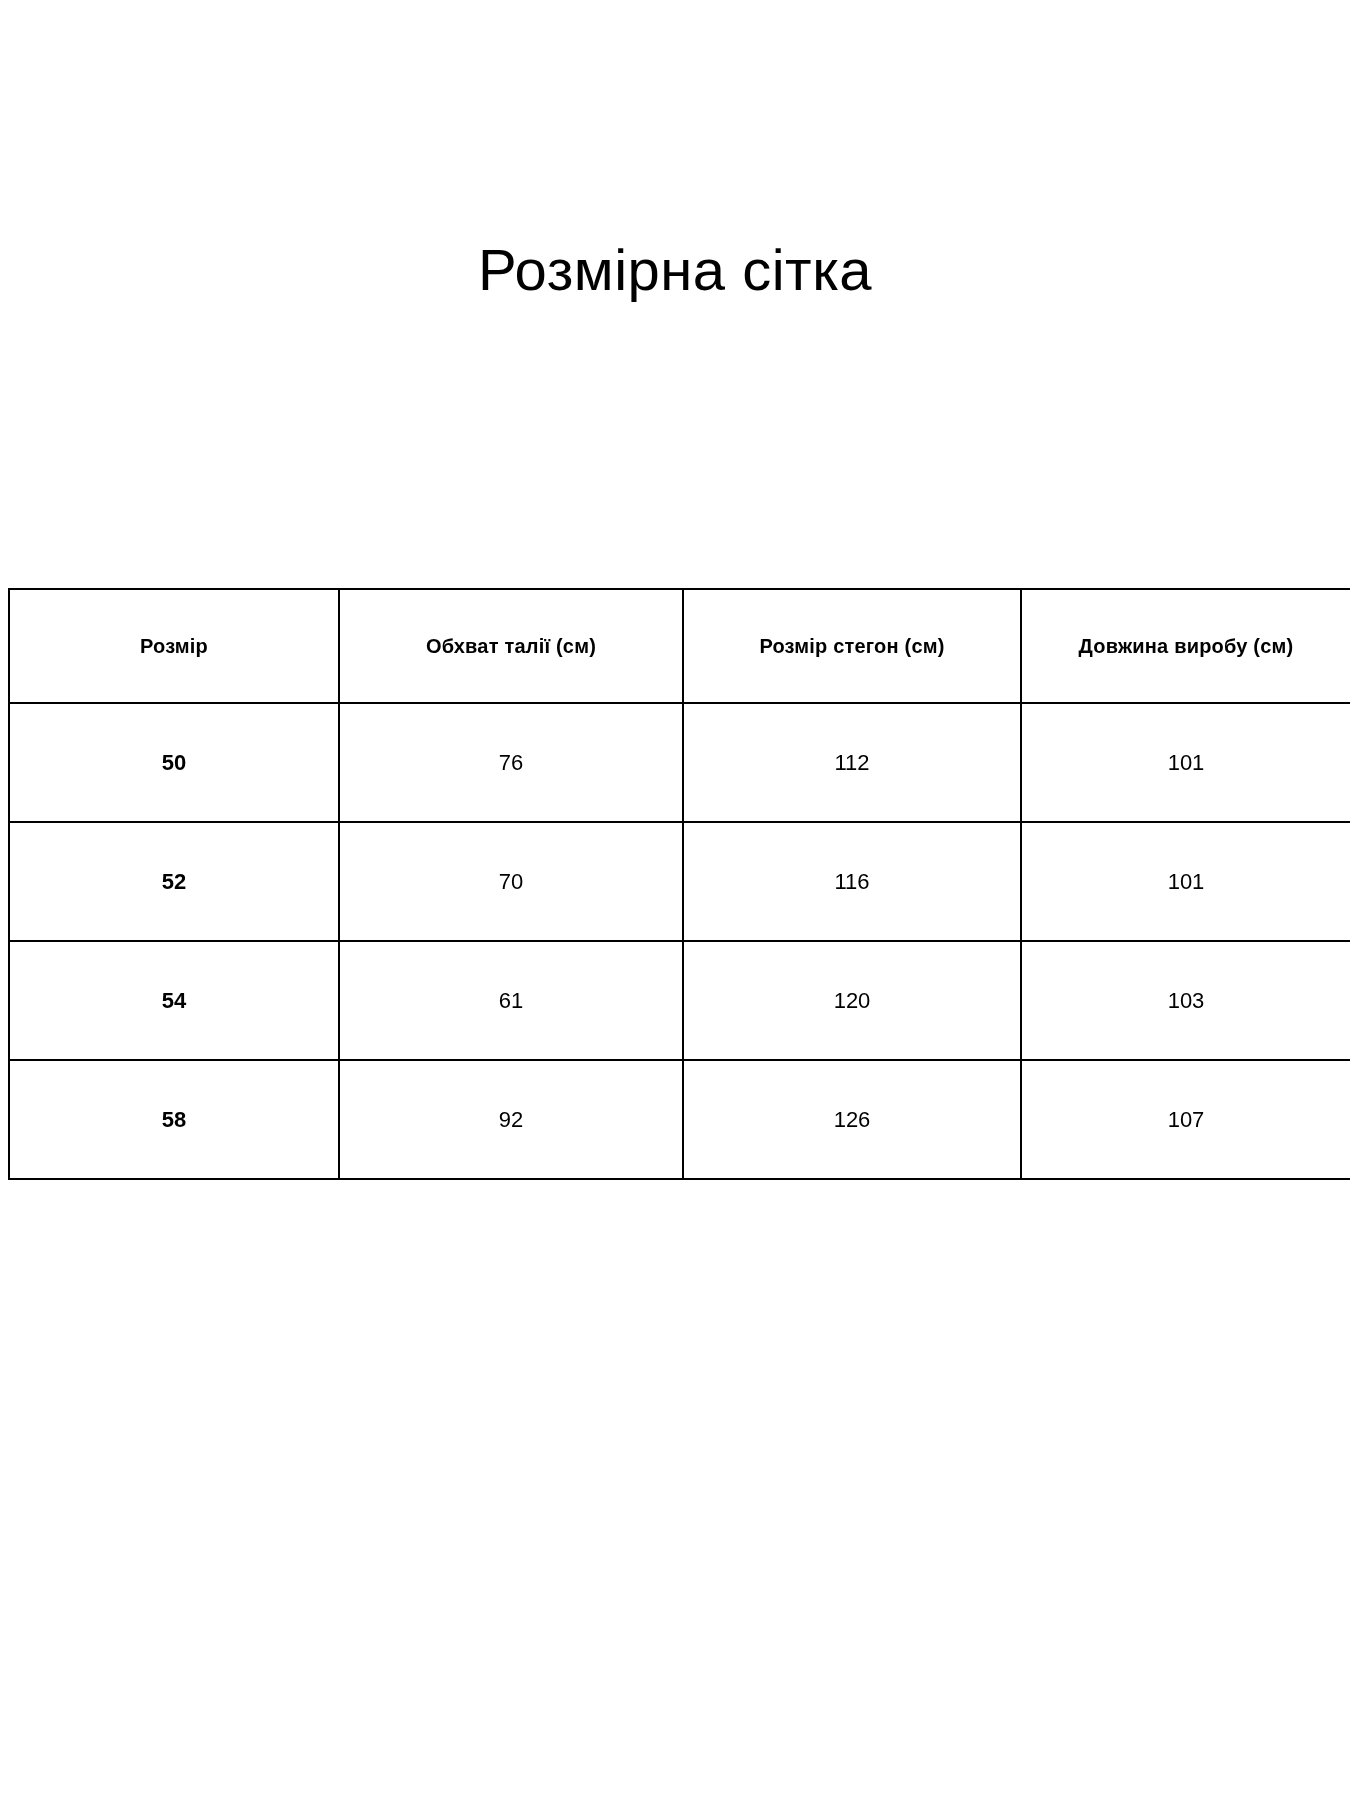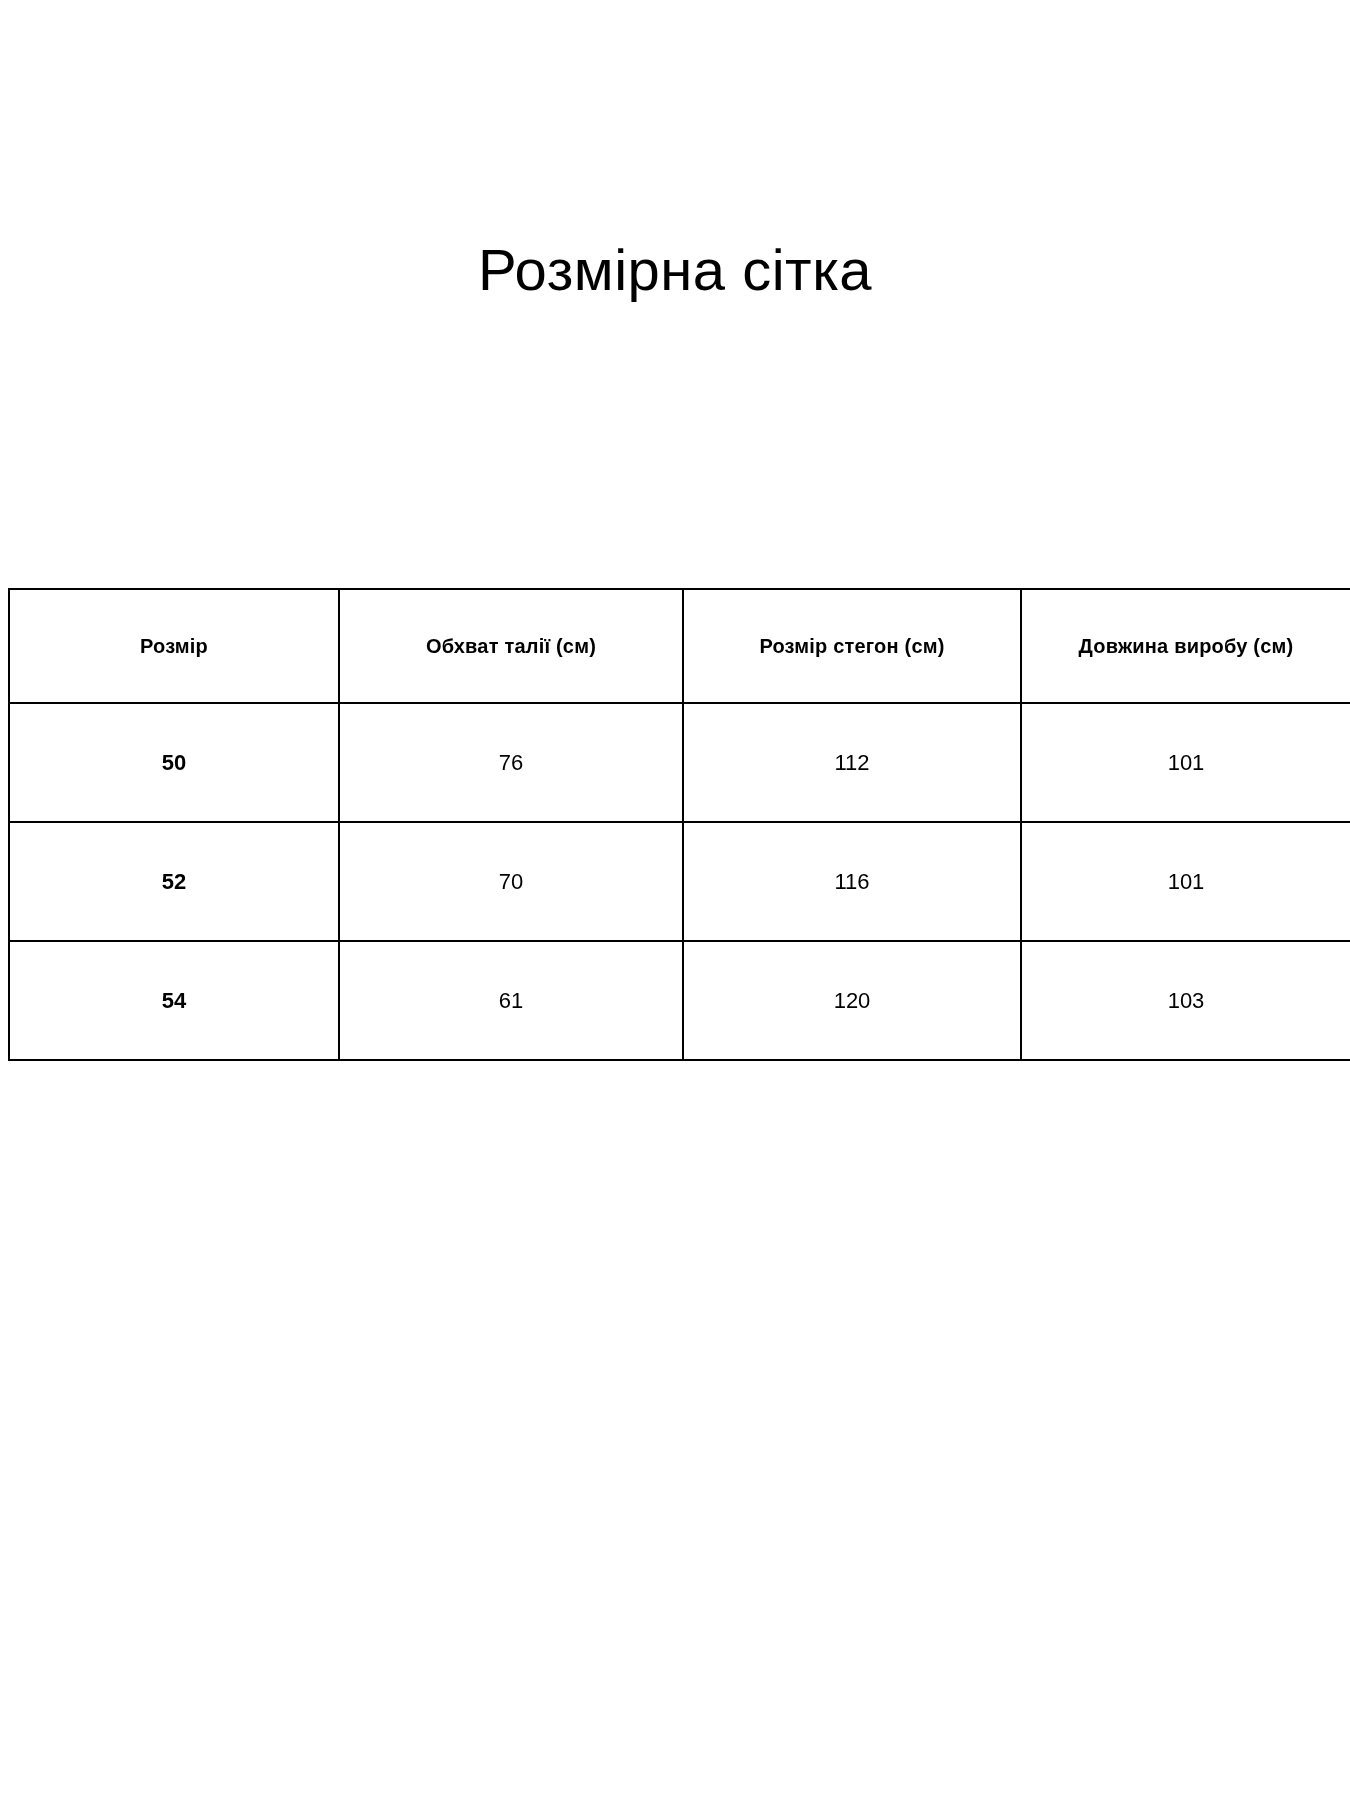--- a/index.html
+++ b/index.html
@@ -107,17 +107,23 @@
           <td>70</td>
           <td>116</td>
           <td>101</td>
         </tr>
         <tr>
           <td class="size-cell">54</td>
           <td>61</td>
           <td>120</td>
           <td>103</td>
         </tr>
+        <tr>
+          <td class="size-cell">58</td>
+          <td>92</td>
+          <td>126</td>
+          <td>107</td>
+        </tr>
       </tbody>
     </table>
   </div>
 
 </div>
 
 </body></html>

